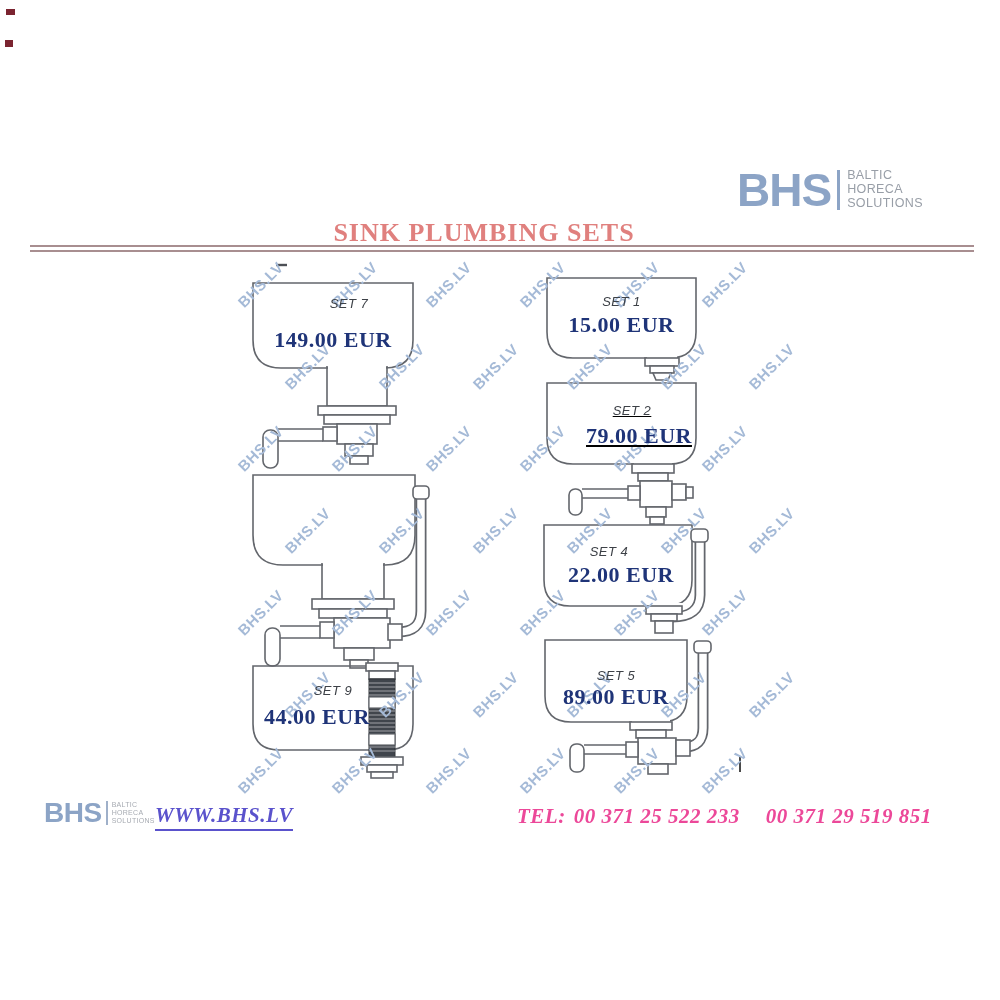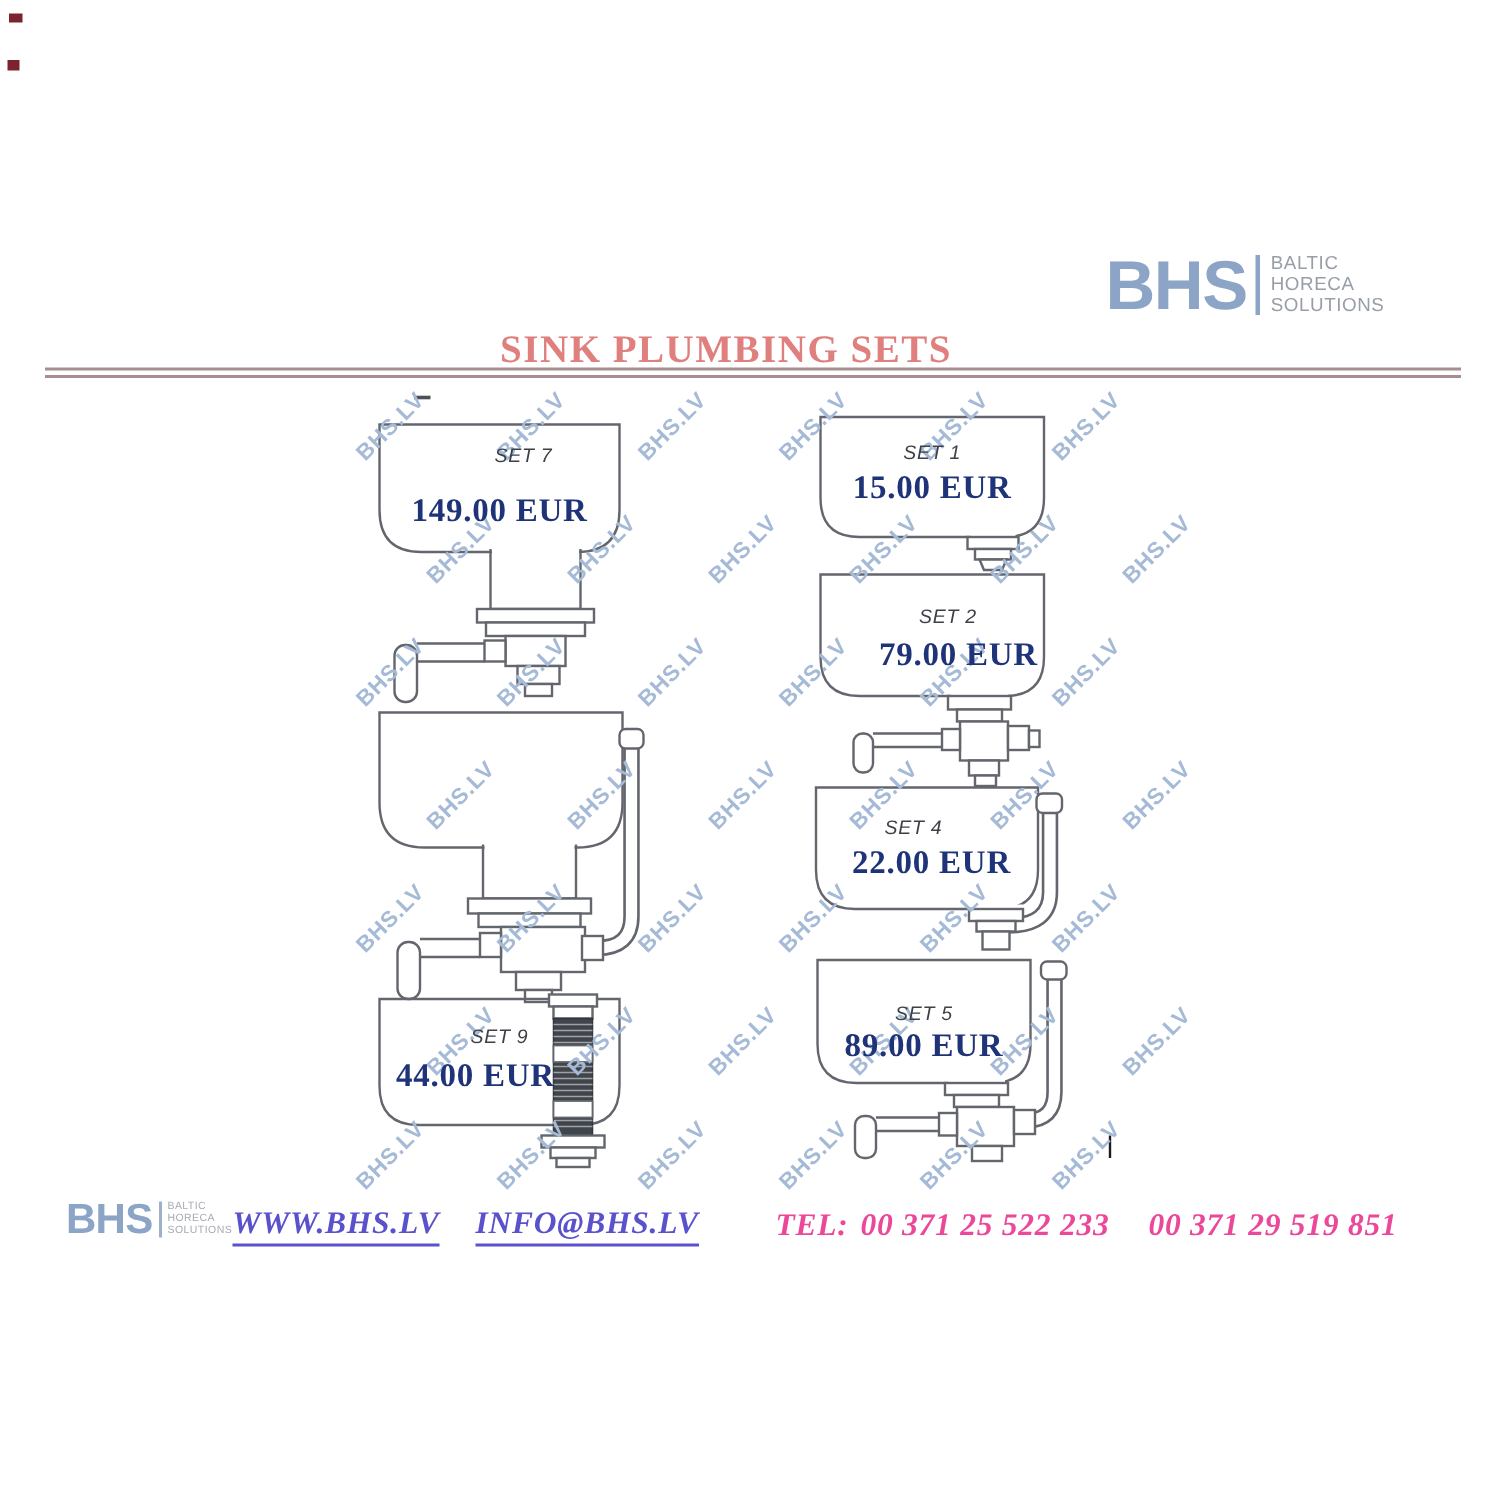--- a/index.html
+++ b/index.html
@@ -231,21 +231,21 @@
     <div class="price" style="margin-top:16px;">149.00 EUR</div>
   </div>
   <div class="product" style="left:253px;top:666px;width:160px;">
     <div class="set-label" style="margin-top:17px;">SET 9</div>
     <div class="price" style="margin-top:6px;transform:translateX(-16px);">44.00 EUR</div>
   </div>
   <div class="product" style="left:547px;top:278px;width:149px;">
     <div class="set-label" style="margin-top:16px;">SET 1</div>
     <div class="price" style="margin-top:3px;">15.00 EUR</div>
   </div>
-  <div class="product" style="left:547px;top:383px;width:170px;">
+  <div class="product" style="left:547px;top:383px;width:170px;text-decoration:underline;">
     <div class="set-label" style="margin-top:20px;">SET 2</div>
     <div class="price" style="margin-top:5px;padding-left:14px;">79.00 EUR</div>
   </div>
   <div class="product" style="left:544px;top:525px;width:130px;">
     <div class="set-label" style="margin-top:19px;">SET 4</div>
     <div class="price" style="margin-top:3px;text-align:right;">22.00 EUR</div>
   </div>
   <div class="product" style="left:545px;top:640px;width:142px;">
     <div class="set-label" style="margin-top:28px;">SET 5</div>
     <div class="price" style="margin-top:1px;">89.00 EUR</div>
@@ -254,18 +254,17 @@
   <div class="logo logo-sm">
     <span class="logo-text">BHS</span>
     <span class="logo-divider"></span>
     <span class="logo-tagline">
       <span>BALTIC</span>
       <span>HORECA</span>
       <span>SOLUTIONS</span>
     </span>
   </div>
   <a href="#" class="site-link">WWW.BHS.LV</a>
-  <a href="#" class="email-link">INFO@BHS.LV</a>
   <div class="tel">
     <span>TEL:</span><span class="p1">00 371 25 522 233</span><span>00 371 29 519 851</span>
   </div>
 
 </div>
 
 </body></html>

